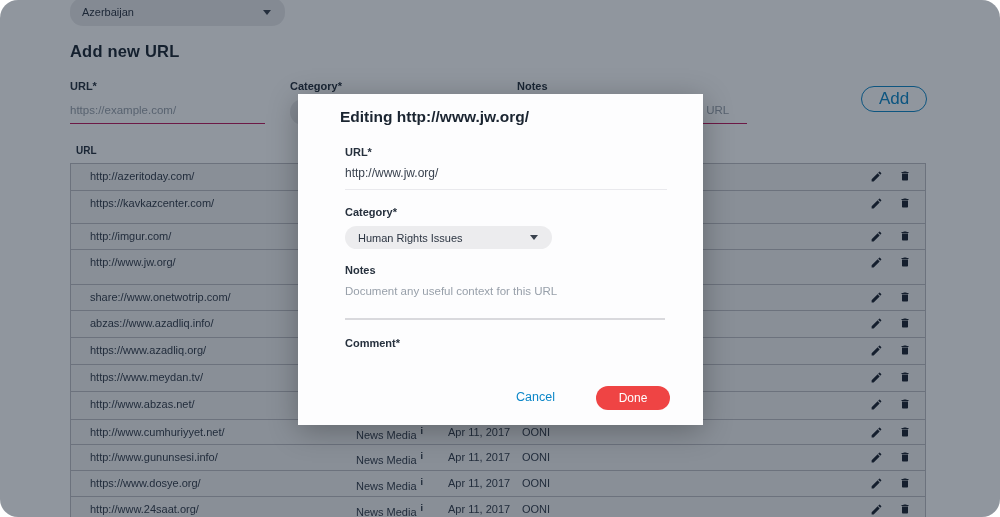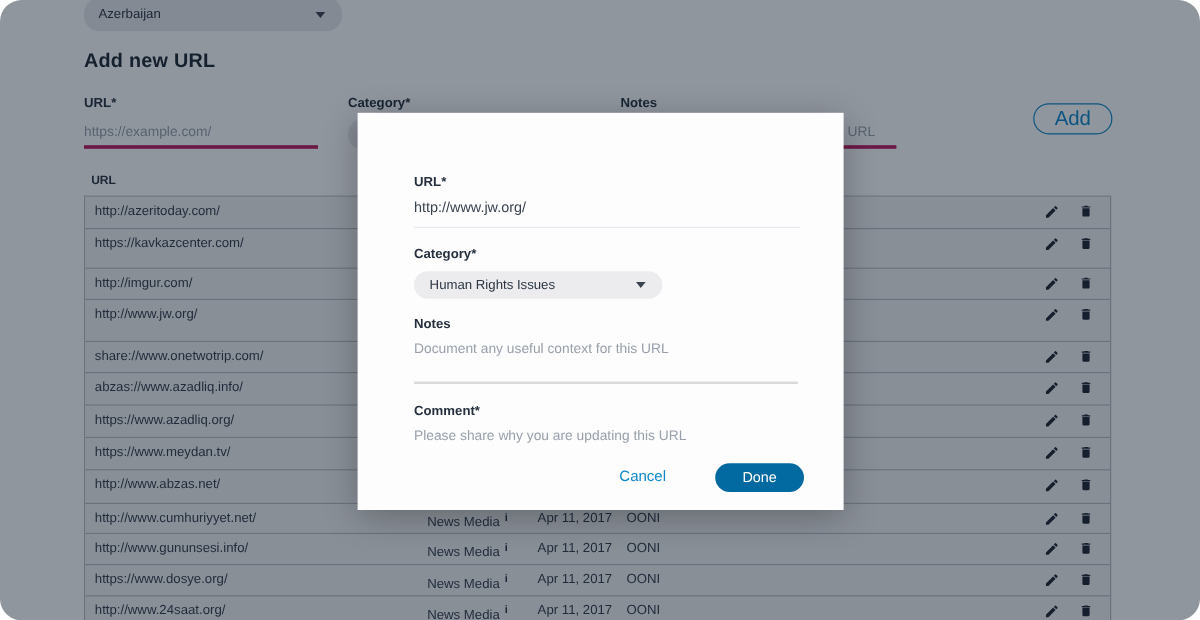--- a/index.html
+++ b/index.html
@@ -13,34 +13,34 @@
   .pill-select { position:absolute; background:#e9e9eb; border-radius:13px; display:flex; align-items:center; cursor:pointer; }
   .country-select { left:70px; top:-2px; width:215px; height:28px; padding:0 14px 0 12px; }
   .pill-select .lbl { font-size:11px; color:#2c3542; }
   .caret { width:0; height:0; border-left:4px solid transparent; border-right:4px solid transparent; border-top:5px solid #3a424e; margin-left:auto; }
 
   .page-title { position:absolute; left:70px; top:42px; font-size:16.5px; font-weight:bold; color:#1b2531; letter-spacing:.2px; }
 
   .field-label { position:absolute; top:80px; font-size:11px; font-weight:bold; color:#26303d; }
   .lab-url { left:70px; } .lab-cat { left:290px; } .lab-notes { left:517px; }
 
-  .line-input { position:absolute; top:100px; height:24px; border-bottom:3px solid #be185d; font-size:11.5px; color:#98a0aa; padding-top:4px; }
+  .line-input { position:absolute; top:100px; height:24px; border-bottom:1px solid #be185d; font-size:11.5px; color:#98a0aa; padding-top:4px; }
   .inp-url { left:70px; width:195px; }
   .inp-notes { left:517px; width:230px; }
   .cat-pill { left:290px; top:99px; width:215px; height:26px; padding:0 13px; }
 
   .add-btn { position:absolute; left:861px; top:86px; width:66px; height:26px; border:1.5px solid #0d87c8; border-radius:13px; background:transparent; color:#0d87c8; font-size:17px; font-family:inherit; cursor:pointer; }
 
   
   .url-table { position:absolute; left:70px; top:145px; width:856px; }
   .tbl-header { height:18px; padding-left:6px; font-size:10px; font-weight:bold; color:#26303d; }
   .tbl-rows { border:1px solid #bdbdc2; }
   .tbl-row { position:relative; background:#f2f2f3; }
   .tbl-row + .tbl-row { border-top:1px solid #bdbdc2; }
-  .cell-url { position:absolute; left:8px; top:6px; font-size:11px; color:#333c49; }
+  .cell-url { position:absolute; left:19px; top:6px; font-size:11px; color:#333c49; }
   .cell-cat { position:absolute; left:285px; top:6px; font-size:11px; color:#333c49; white-space:nowrap; }
   .cell-cat sup { font-size:9px; font-weight:bold; margin-left:4px; color:#26303d; }
   .cell-date { position:absolute; left:377px; top:6px; font-size:11px; color:#333c49;text-align:center; }
   .cell-src { position:absolute; left:451px; top:6px; font-size:11px; color:#333c49; }
   .row-actions { position:absolute; right:12px; top:4px; display:flex; gap:15px; align-items:center; }
   .icon-btn { width:14px; height:16px; background:none; border:none; padding:0; cursor:pointer; color:#1d2430; }
   .icon-btn svg { display:block; fill:currentColor; }
 
   
   .dim { position:absolute; inset:0; background:rgba(13,27,43,0.46); }
@@ -51,21 +51,21 @@
   .m-label { position:absolute; left:47px; font-size:11px; font-weight:bold; color:#26303d; }
   .m-lab-url { top:52px; } .m-lab-cat { top:112px; } .m-lab-notes { top:170px; } .m-lab-comment { top:243px; }
   .m-url-input { position:absolute; left:47px; top:68px; width:322px; height:28px; border-bottom:1px solid #e9e9ed; font-size:12px; color:#39424f; padding-top:4px; }
   .m-cat-pill { left:345px; top:226px; width:207px; height:23px; padding:0 14px 0 13px; border-radius:12px; background:#ececee; }
   .modal .pill-select { position:absolute; }
   .m-cat-pill-inner { left:47px; top:132px; }
   .m-placeholder { position:absolute; left:47px; font-size:11.5px; color:#98a0aa; }
   .m-ph-notes { top:191px; } .m-ph-comment { top:264px; }
   .m-divider { position:absolute; left:47px; top:224px; width:320px; height:2px; background:#d9d9dd; }
   .m-cancel { position:absolute; right:148px; top:296px; background:none; border:none; font-family:inherit; font-size:12.5px; color:#0d87c8; cursor:pointer; }
-  .m-done { position:absolute; right:33px; top:292px; width:74px; height:24px; border:none; border-radius:12px; background:#0369a1; color:#ffffff; font-family:inherit; font-size:12px; cursor:pointer; }
+  .m-done { position:absolute; right:33px; top:292px; width:74px; height:24px; border:none; border-radius:12px; background:#ef4444; color:#ffffff; font-family:inherit; font-size:12px; cursor:pointer; }
 </style>
 </head>
 <body>
 
 <div class="screen">
 
   <div class="base">
 
     <div class="pill-select country-select">
       <span class="lbl">Azerbaijan</span>
@@ -330,37 +330,37 @@
         </button>
       </span>
     </div>
         </div>
     </div>
   </div>
 
   <div class="dim"></div>
 
   <div class="modal">
+    <div class="m-title">Editing http://www.jw.org/</div>
 
     <div class="m-label m-lab-url">URL*</div>
     <div class="m-url-input">
       <span>http://www.jw.org/</span>
     </div>
 
     <div class="m-label m-lab-cat">Category*</div>
     <div class="pill-select m-cat-pill m-cat-pill-inner" style="left:47px;top:132px;width:207px;height:23px;padding:0 14px 0 13px;background:#ececee;border-radius:12px;">
       <span class="lbl">Human Rights Issues</span>
       <span class="caret"></span>
     </div>
 
     <div class="m-label m-lab-notes">Notes</div>
     <div class="m-placeholder m-ph-notes">Document any useful context for this URL</div>
 
     <div class="m-divider"></div>
 
     <div class="m-label m-lab-comment">Comment*</div>
-    <div class="m-placeholder m-ph-comment">Please share why you are updating this URL</div>
 
     <button class="m-cancel">Cancel</button>
     <button class="m-done">Done</button>
   </div>
 
 </div>
 
 </body></html>

